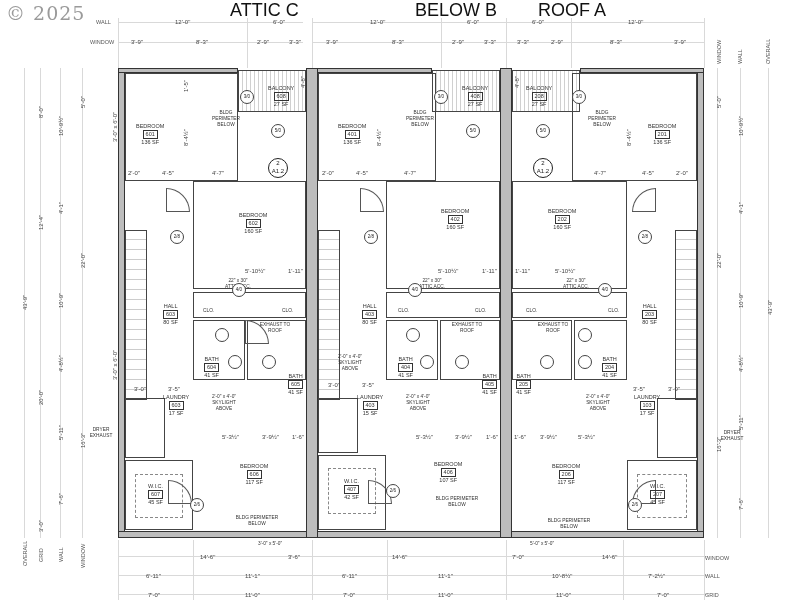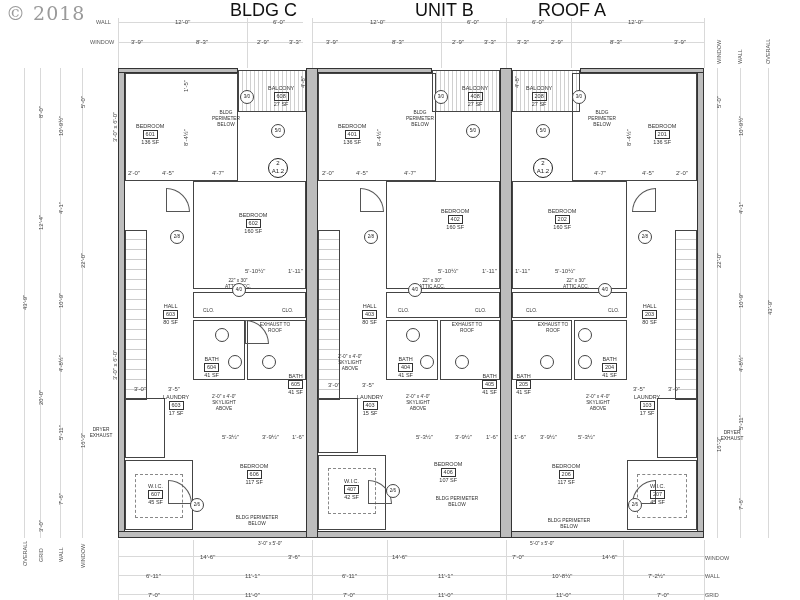--- a/index.html
+++ b/index.html
@@ -20,24 +20,24 @@
   .secmark{border:1px solid #222;border-radius:50%;width:18px;height:18px;font-size:6px;text-align:center;line-height:8px;background:#fff;}
   .balcony{background:repeating-linear-gradient(90deg,#fff 0 3px,#d0d0d0 3px 4px);border:1px solid #444;box-sizing:border-box;}
   .stair{background:repeating-linear-gradient(0deg,#fff 0 9px,#ccc 9px 10px);border:1px solid #444;box-sizing:border-box;}
   .inner{border:1.2px solid #444;box-sizing:border-box;background:transparent;}
   .door{border:0.8px solid #555;border-radius:0 100% 0 0;box-sizing:border-box;}
   .dash{border:0.8px dashed #888;box-sizing:border-box;}
 </style>
 </head>
 <body>
 
-<div class="abs copyright">© 2018</div>
-
-<div class="abs unit-title" style="left:230px">BLDG C</div>
-<div class="abs unit-title" style="left:415px">UNIT B</div>
+<div class="abs copyright">© 2025</div>
+
+<div class="abs unit-title" style="left:230px">ATTIC C</div>
+<div class="abs unit-title" style="left:415px">BELOW B</div>
 <div class="abs unit-title" style="left:538px">ROOF A</div>
 
 <div>
   <div class="abs gl" style="left:118px;top:22px;width:185px;height:1px"></div>
   <div class="abs gl" style="left:118px;top:42px;width:185px;height:1px"></div>
   <div class="abs gl" style="left:312px;top:22px;width:392px;height:1px"></div>
   <div class="abs gl" style="left:312px;top:42px;width:392px;height:1px"></div>
   <div class="abs gl" style="left:118px;top:18px;width:1px;height:50px"></div>
   <div class="abs gl" style="left:247px;top:18px;width:1px;height:50px"></div>
   <div class="abs gl" style="left:312px;top:18px;width:1px;height:50px"></div>

